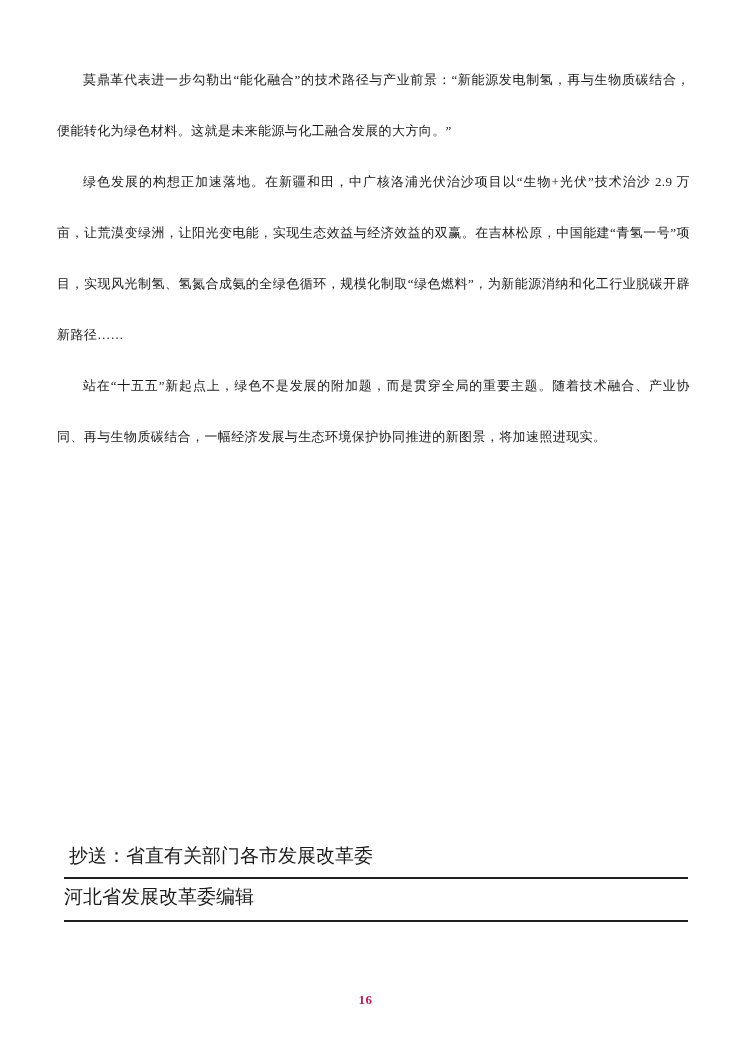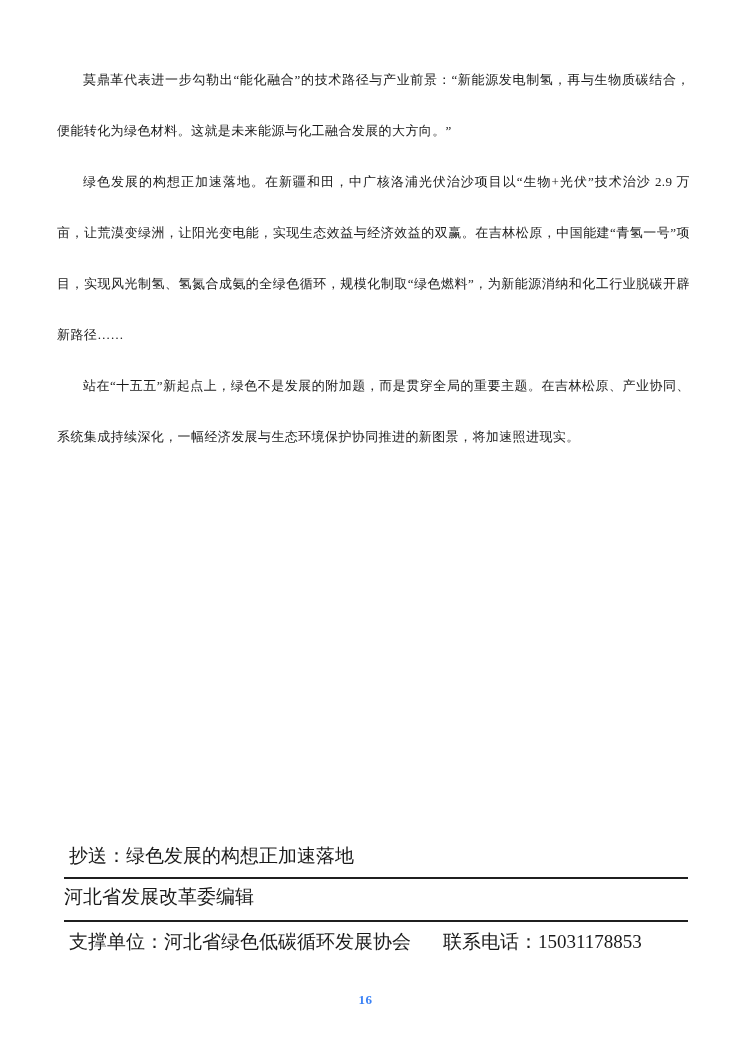--- a/index.html
+++ b/index.html
@@ -67,45 +67,41 @@
     margin-left: 32px;
   }
   .page-number {
     position: absolute;
     left: 0;
     right: 0;
     top: 992px;
     text-align: center;
     font-size: 13px;
     font-weight: bold;
-    color: #3b82f6;
+    color: #be185d;
     letter-spacing: 0.5px;
   }
 </style>
 </head>
 <body>
 
 <div class="page">
 
   <main class="body-text">
     <p>莫鼎革代表进一步勾勒出“能化融合”的技术路径与产业前景：“新能源发电制氢，再与生物质碳结合，便能转化为绿色材料。这就是未来能源与化工融合发展的大方向。”</p>
     <p>绿色发展的构想正加速落地。在新疆和田，中广核洛浦光伏治沙项目以“生物+光伏”技术治沙 2.9 万亩，让荒漠变绿洲，让阳光变电能，实现生态效益与经济效益的双赢。在吉林松原，中国能建“青氢一号”项目，实现风光制氢、氢氮合成氨的全绿色循环，规模化制取“绿色燃料”，为新能源消纳和化工行业脱碳开辟新路径……</p>
-    <p>站在“十五五”新起点上，绿色不是发展的附加题，而是贯穿全局的重要主题。在吉林松原、产业协同、系统集成持续深化，一幅经济发展与生态环境保护协同推进的新图景，将加速照进现实。</p>
+    <p>站在“十五五”新起点上，绿色不是发展的附加题，而是贯穿全局的重要主题。随着技术融合、产业协同、再与生物质碳结合，一幅经济发展与生态环境保护协同推进的新图景，将加速照进现实。</p>
   </main>
 
   <footer class="doc-footer">
-    <div class="footer-row footer-cc">抄送：绿色发展的构想正加速落地</div>
+    <div class="footer-row footer-cc">抄送：省直有关部门各市发展改革委</div>
 
     <hr class="footer-divider">
 
     <div class="footer-row footer-editor">河北省发展改革委编辑</div>
 
     <hr class="footer-divider">
 
-    <div class="footer-row footer-support-row">
-      <span class="footer-support">支撑单位：河北省绿色低碳循环发展协会</span>
-      <span class="footer-contact">联系电话：15031178853</span>
-    </div>
   </footer>
 
   <div class="page-number">16</div>
 
 </div>
 
 </body></html>

